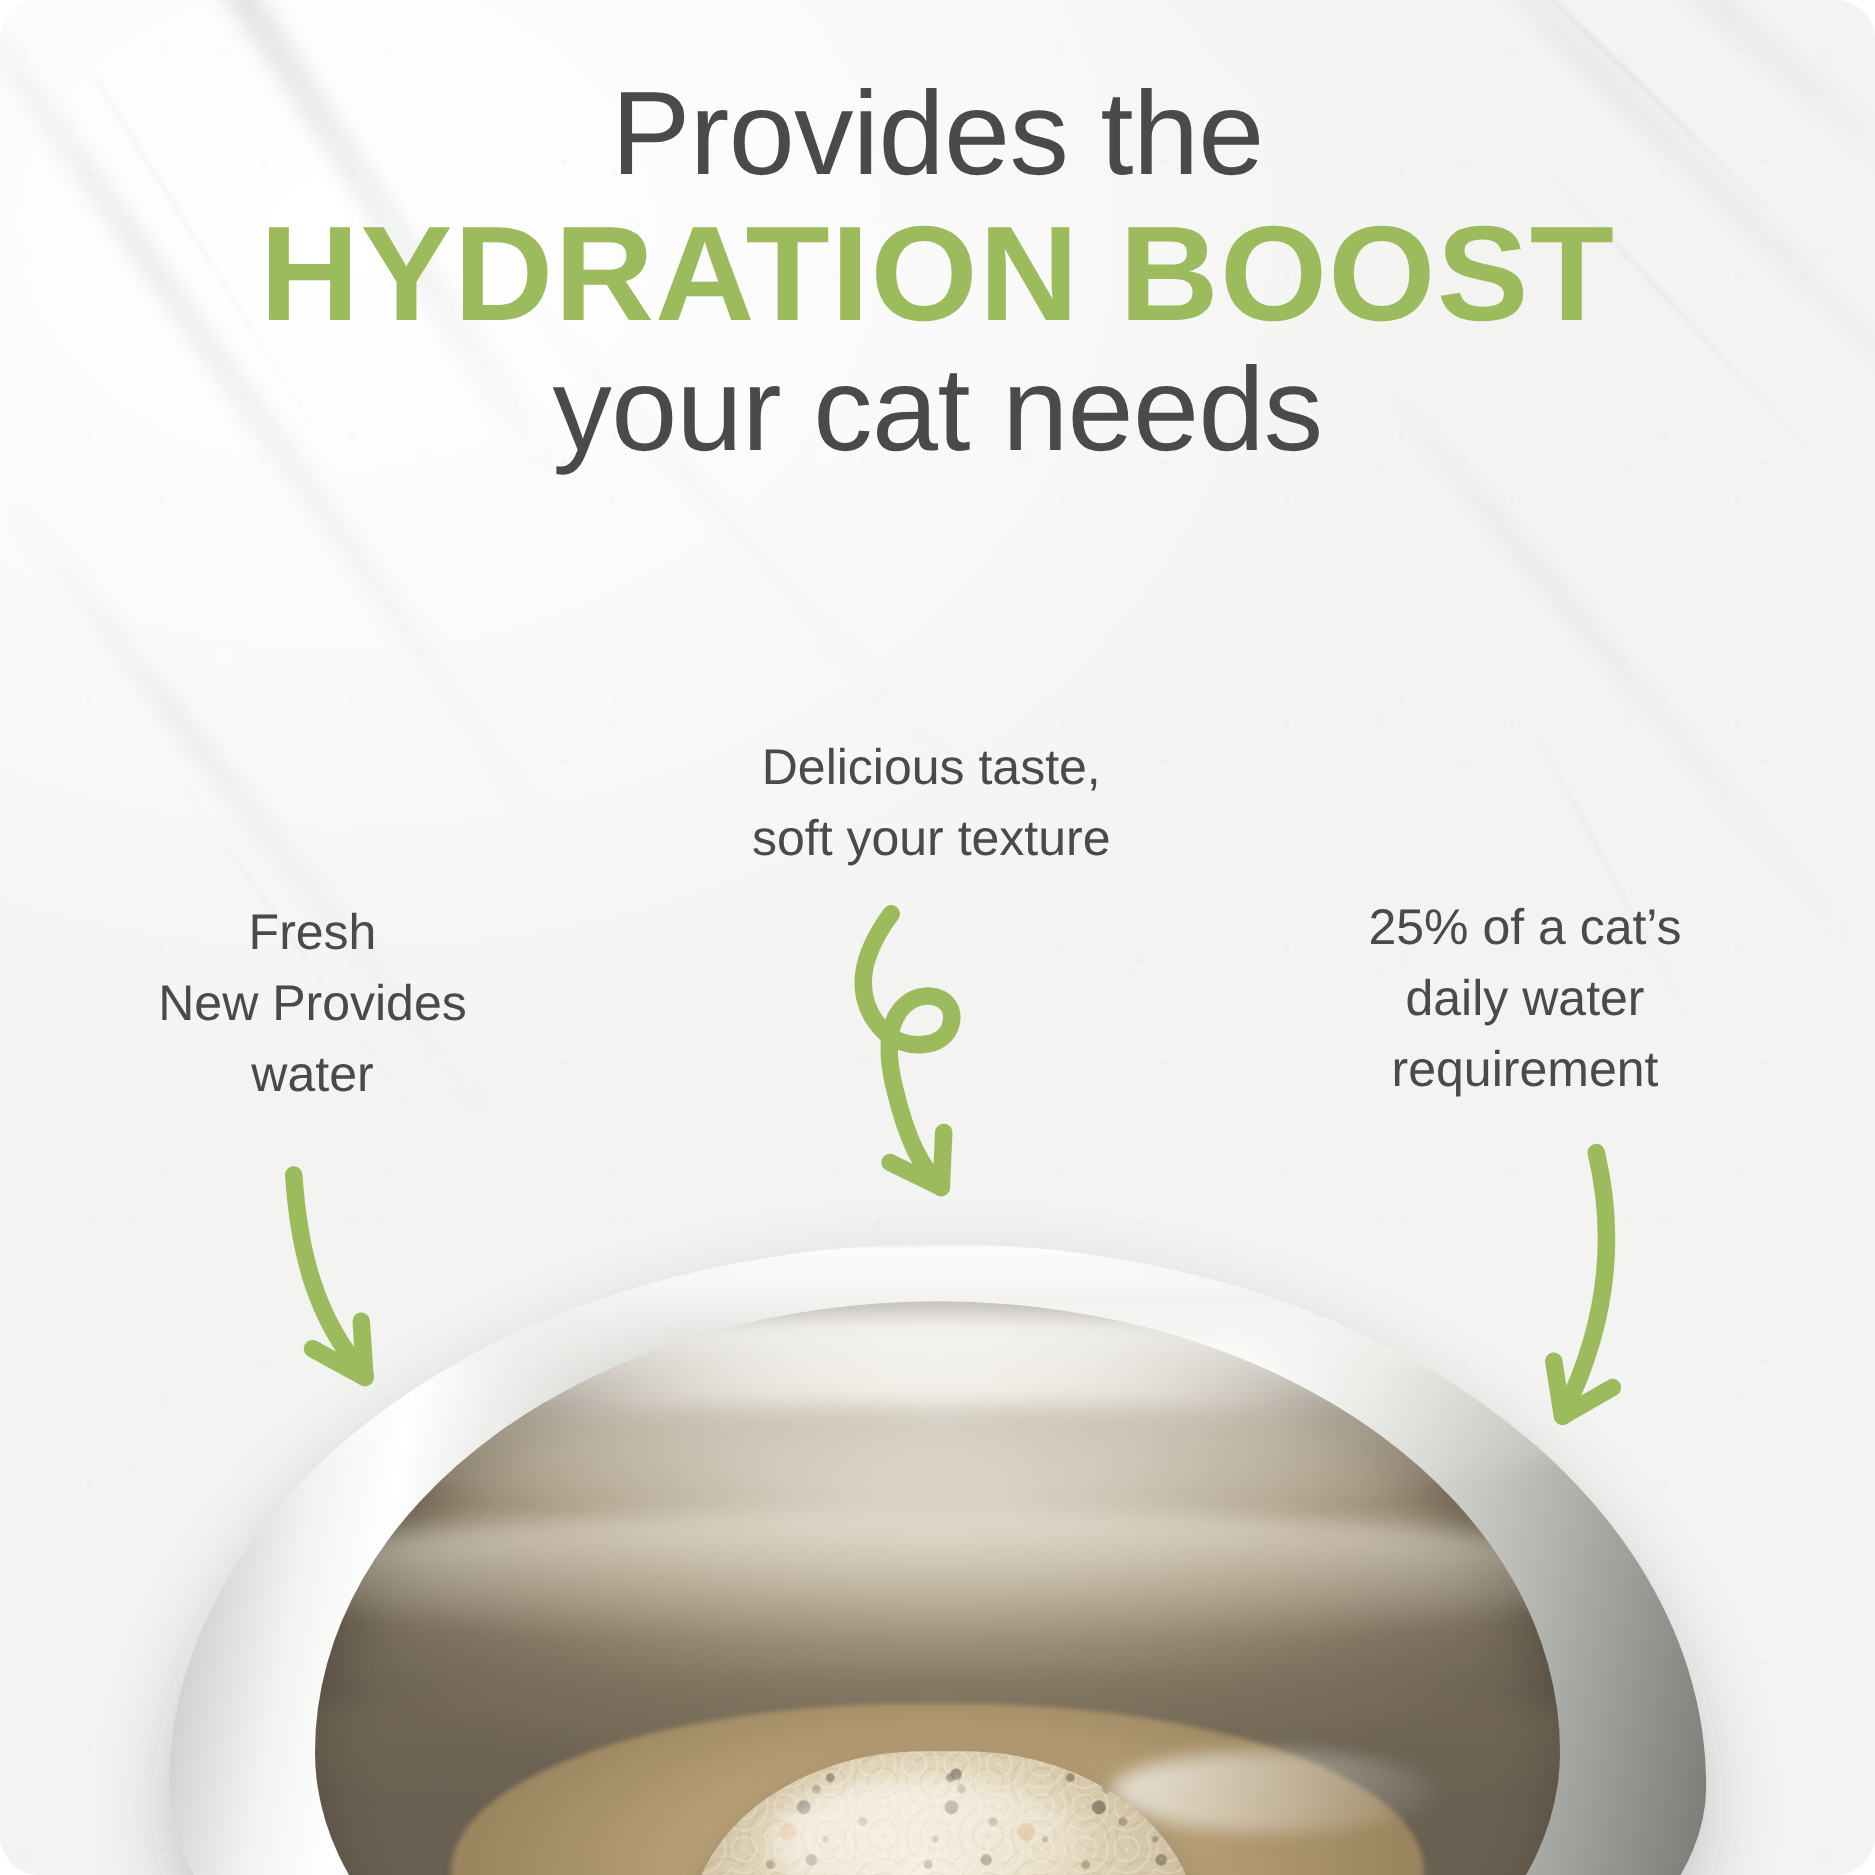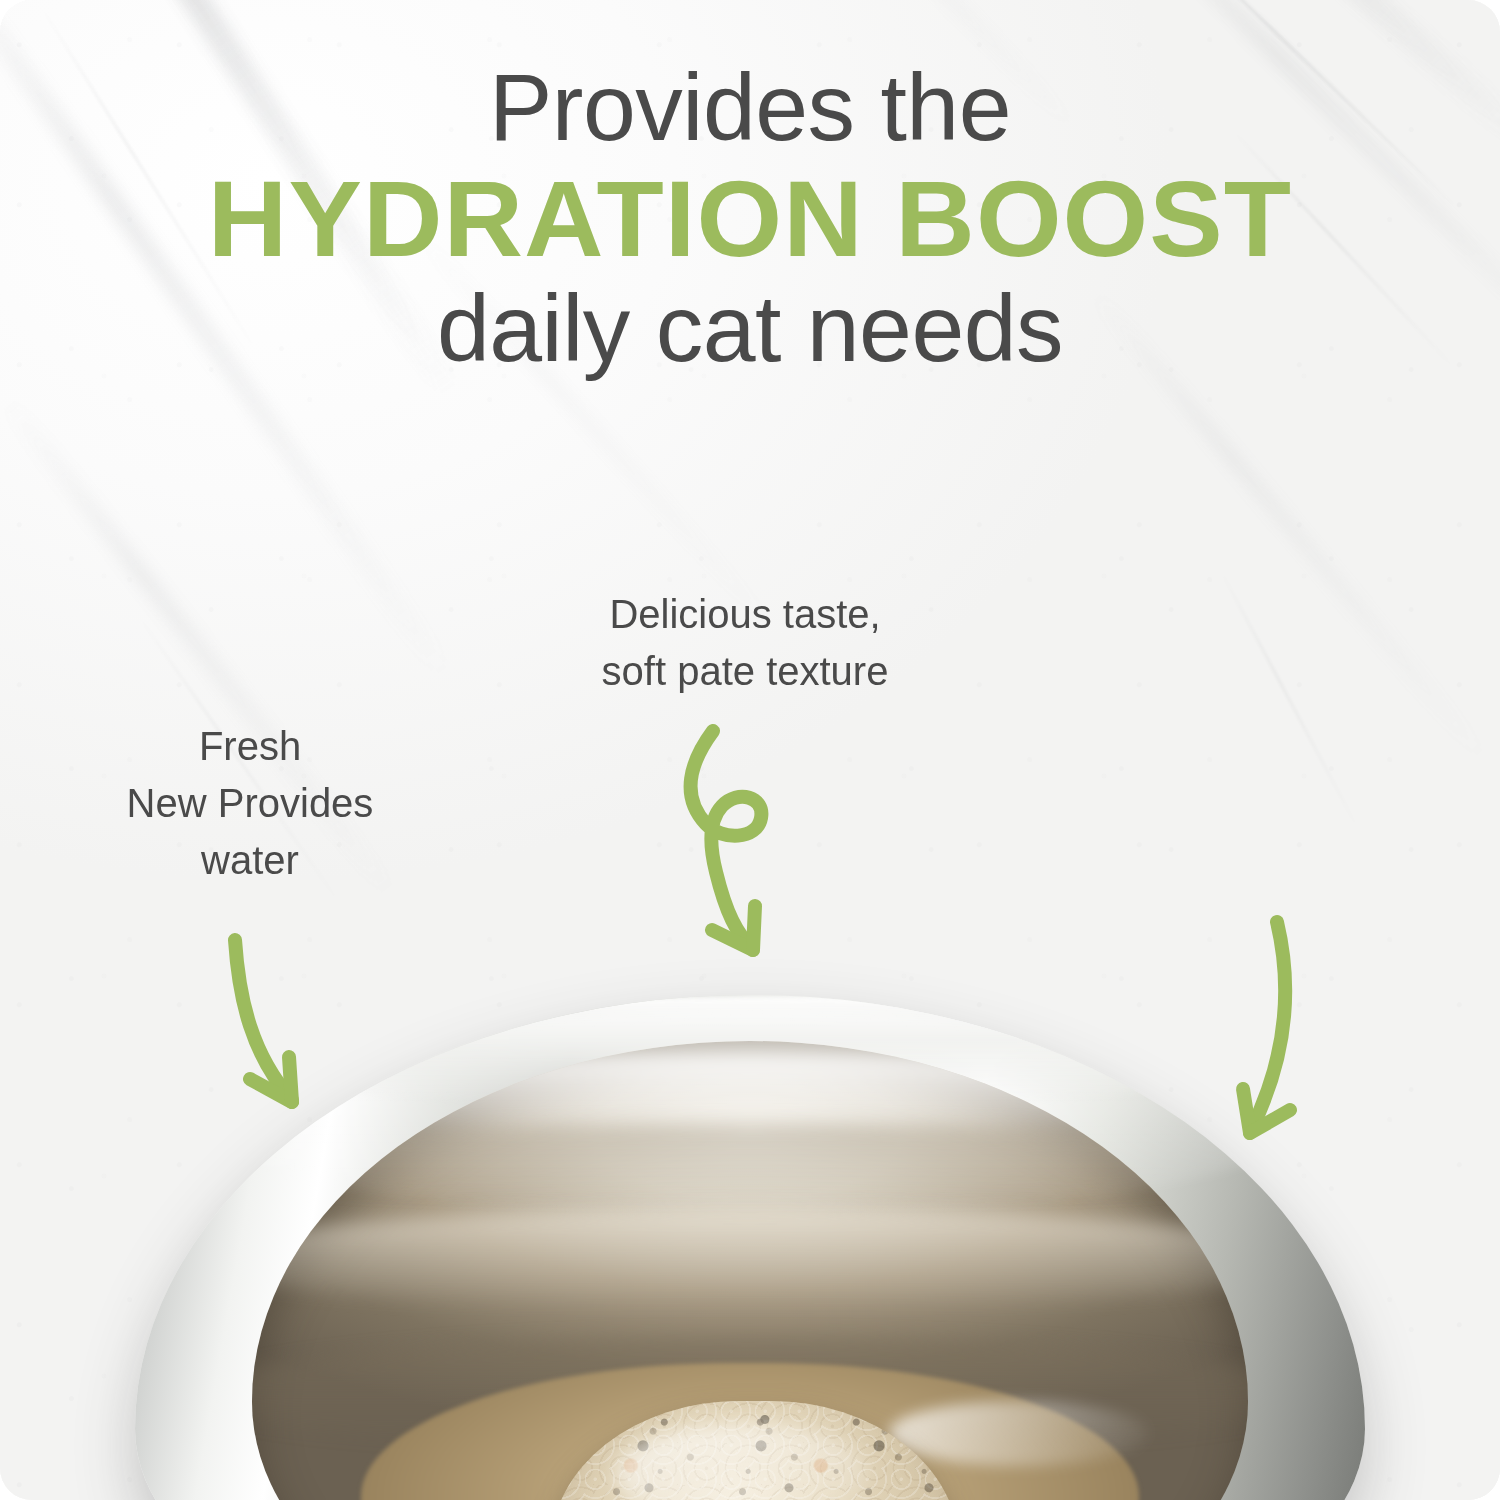--- a/index.html
+++ b/index.html
@@ -245,28 +245,31 @@
   <div class="vein-sharp vs1"></div>
   <div class="vein-sharp vs2"></div>
   <div class="vein-sharp vs3"></div>
   <div class="vein-sharp vs4"></div>
   <div class="vein-sharp vs5"></div>
   <div class="marble-grain"></div>
 
   <div id="headline">
     <div class="hl-line1">Provides the</div>
     <div class="hl-line2">HYDRATION BOOST</div>
-    <div class="hl-line3">daily cat needs</div>
+    <div class="hl-line3">your cat needs</div>
   </div>
 
   <div class="callout" id="callout-left">Fresh
 New Provides
 water</div>
   <div class="callout" id="callout-center">Delicious taste,
-soft pate texture</div>
+soft your texture</div>
+  <div class="callout" id="callout-right">25% of a cat’s
+daily water
+requirement</div>
 
   <svg id="arrow-layer" viewBox="0 0 1500 1500" width="1500" height="1500">
 
     <g>
       <path d="M235,940 C239,1000 252,1055 292,1100" fill="none" stroke="#9cbb5d" stroke-width="14" stroke-linecap="round"></path>
       <path d="M292,1102 L250,1079" fill="none" stroke="#9cbb5d" stroke-width="14" stroke-linecap="round"></path>
       <path d="M292,1102 L289,1057" fill="none" stroke="#9cbb5d" stroke-width="14" stroke-linecap="round"></path>
     </g>
 
     <g>

